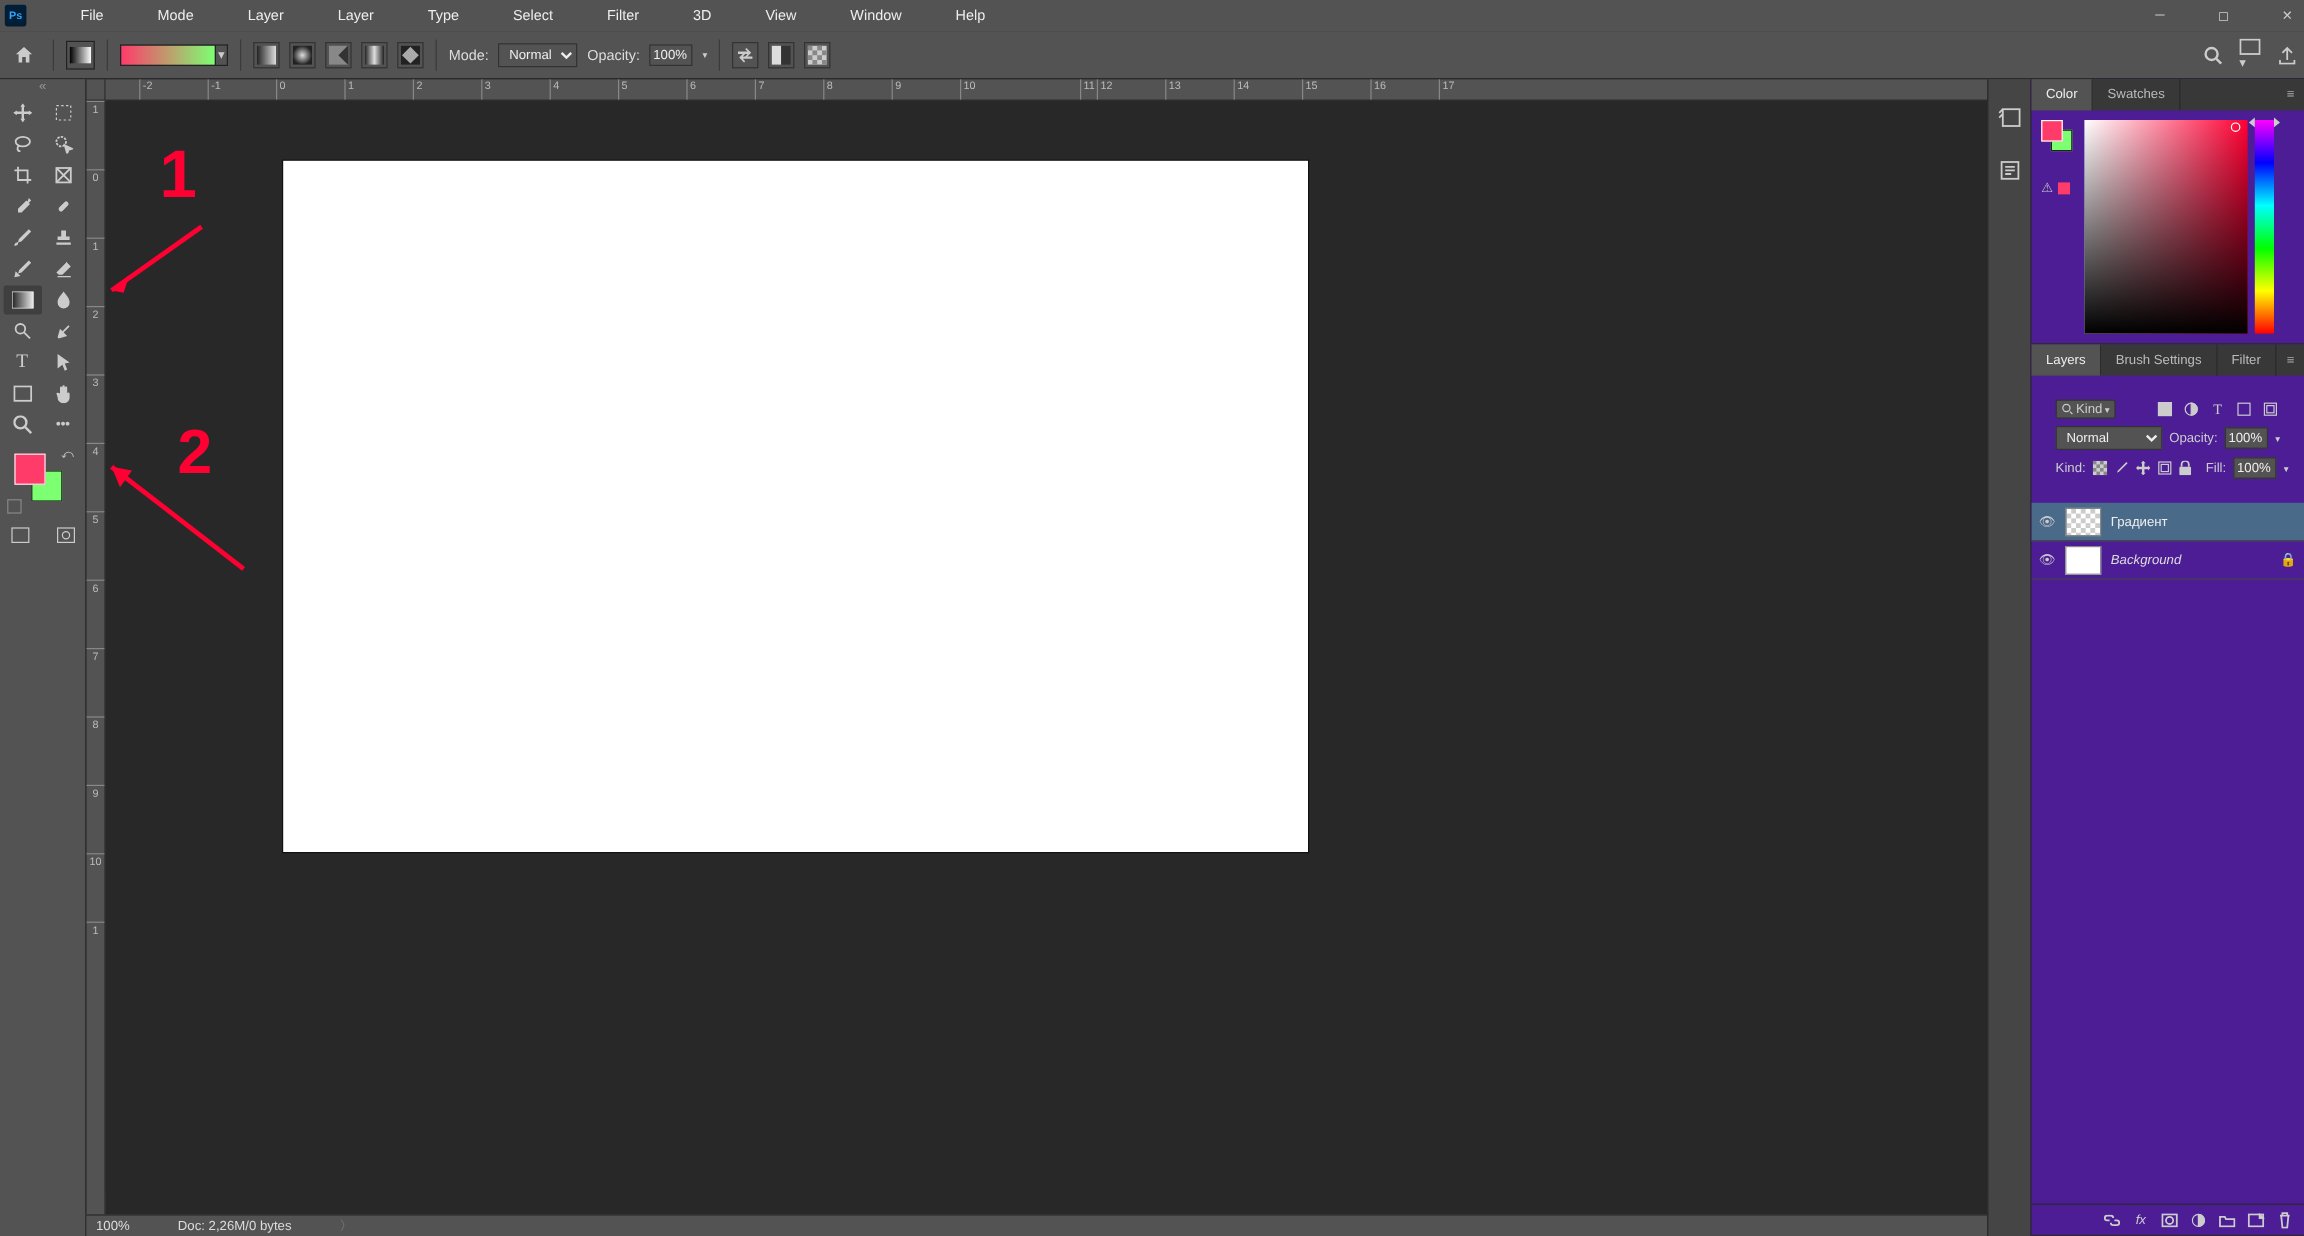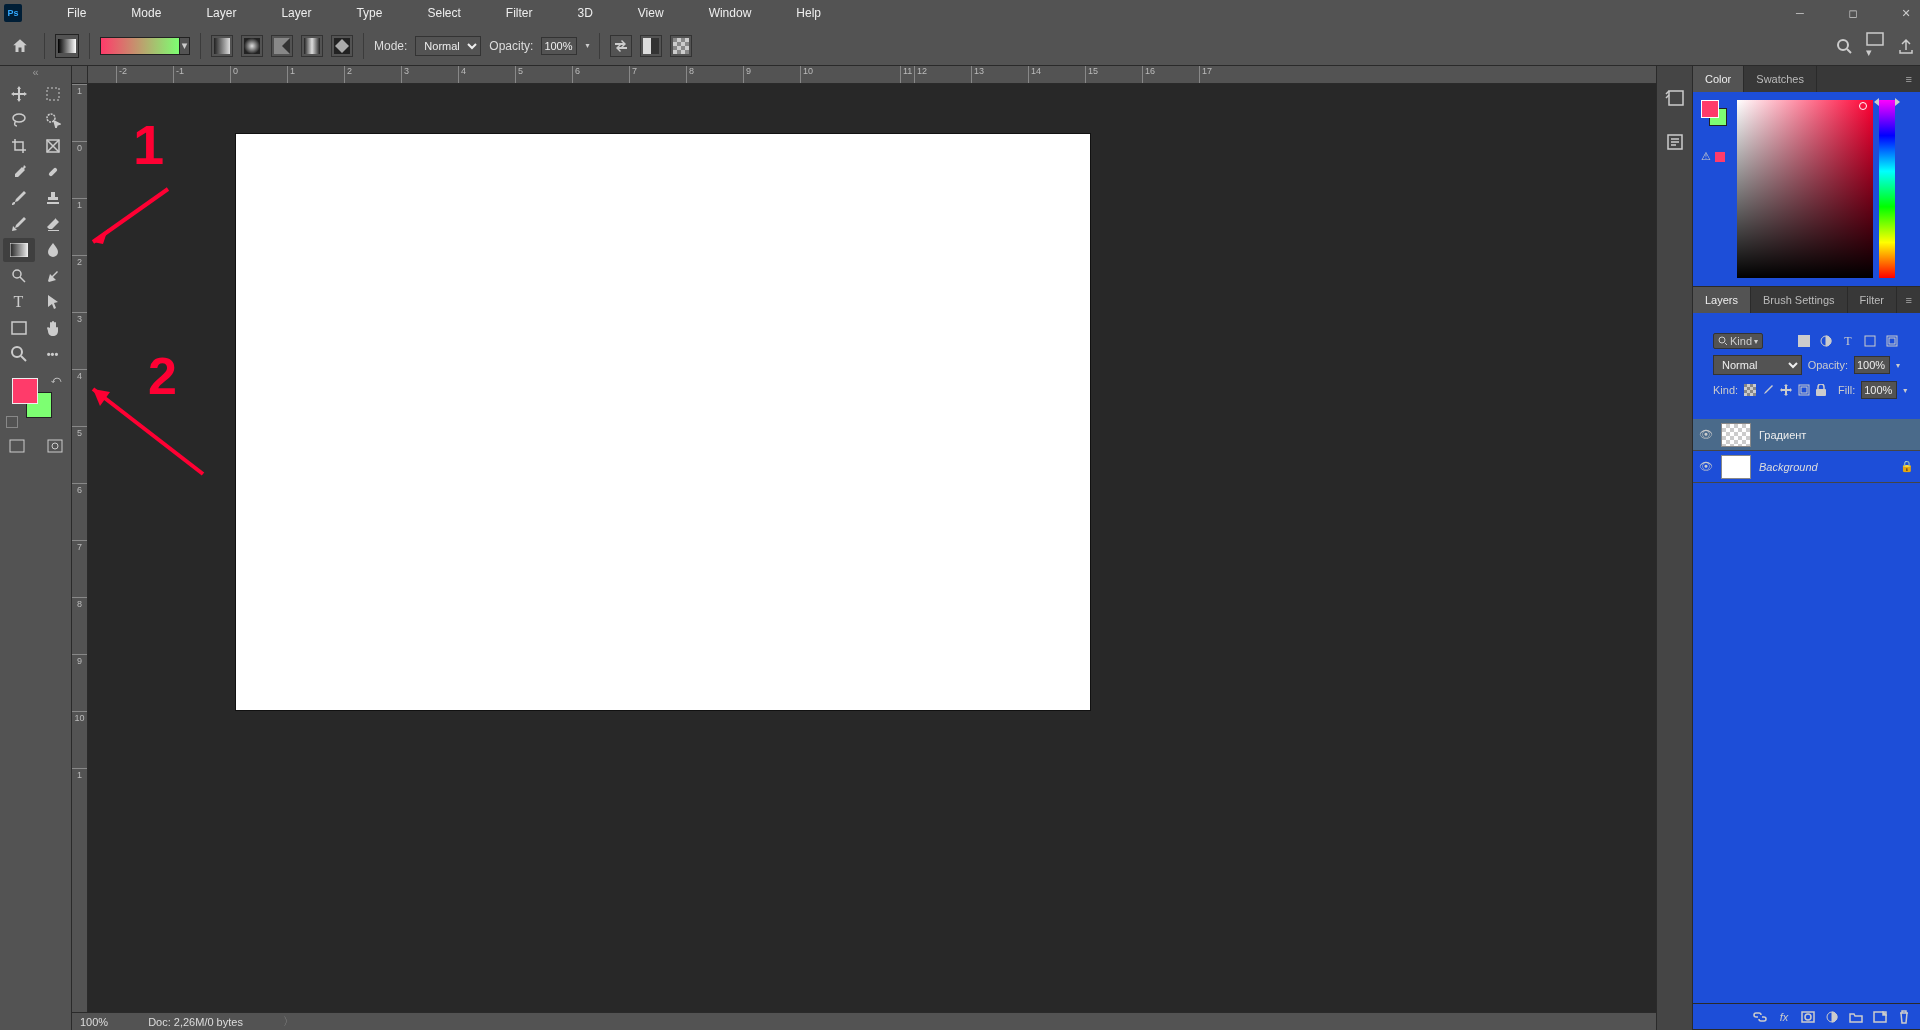--- a/index.html
+++ b/index.html
@@ -54,21 +54,21 @@
 .canvas { position:absolute; background:#fff; box-shadow:0 0 0 1px #111; }
 .statusbar { height:18px; background:#535353; border-top:1px solid #2a2a2a; display:flex; align-items:center; font-size:11px; padding:0 8px; gap:40px; color:#ddd;}
 
 
 .annotation { position:absolute; pointer-events:none; }
 
 
 .collapsed-dock { width:36px; background:#454545; border-left:1px solid #2a2a2a; display:flex; flex-direction:column; align-items:center; padding-top:20px; gap:20px; }
 .collapsed-dock .dock-icon { width:24px; height:24px; display:flex; align-items:center; justify-content:center; }
 
-.right-col { width:228px; background:#1d4ed8; border-left:1px solid #2a2a2a; display:flex; flex-direction:column; }
+.right-col { width:228px; background:#4c1d95; border-left:1px solid #2a2a2a; display:flex; flex-direction:column; }
 .panel { border-bottom:1px solid #2a2a2a; }
 .panel-tabs { height:26px; background:#383838; display:flex; align-items:center; }
 .panel-tab { padding:0 12px; height:100%; display:flex; align-items:center; font-size:11px; color:#bbb; border-right:1px solid #2a2a2a;}
 .panel-tab.active { background:#535353; color:#eee; }
 .panel-menu { margin-left:auto; padding:0 8px; color:#aaa; }
 .panel-body { padding:8px; }
 
 
 .color-panel-body { display:flex; gap:6px; }
 .fgbg-mini { width:30px; position:relative; }

